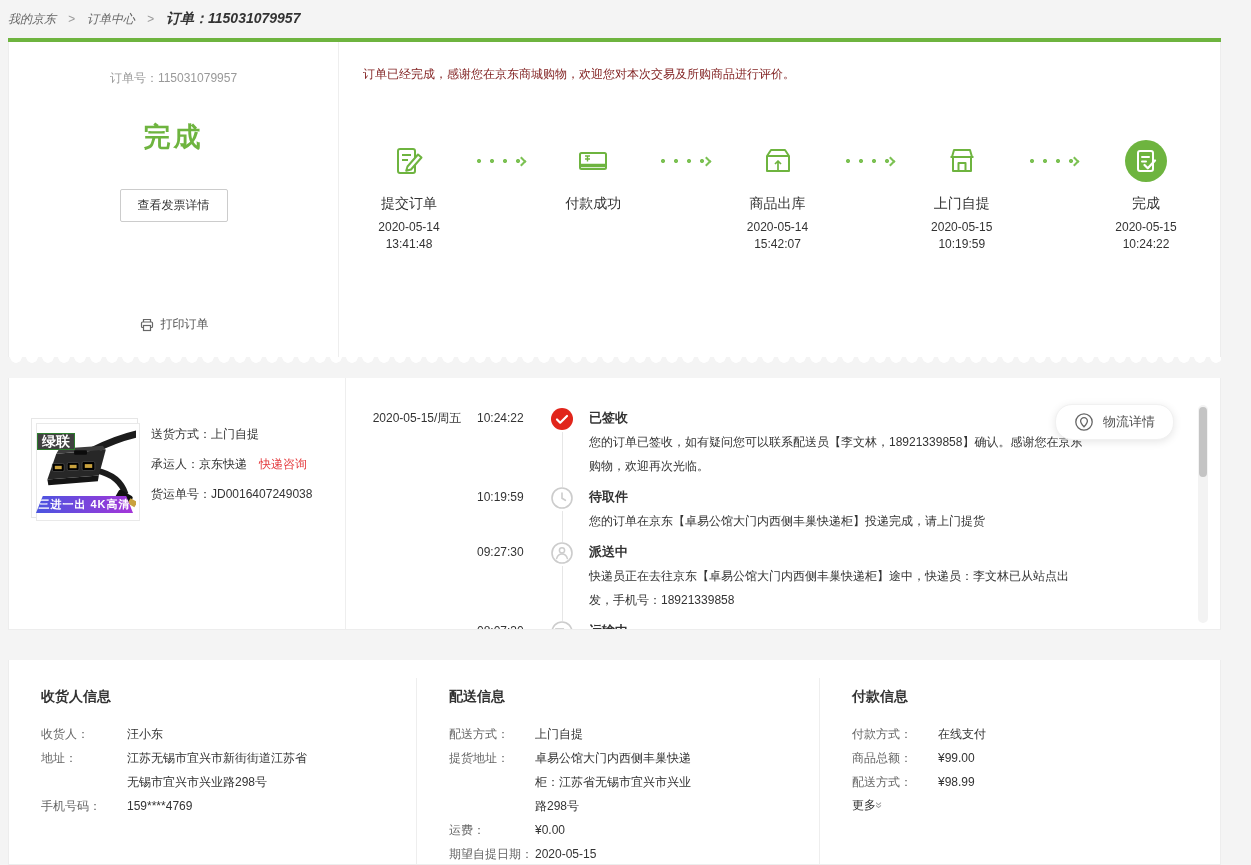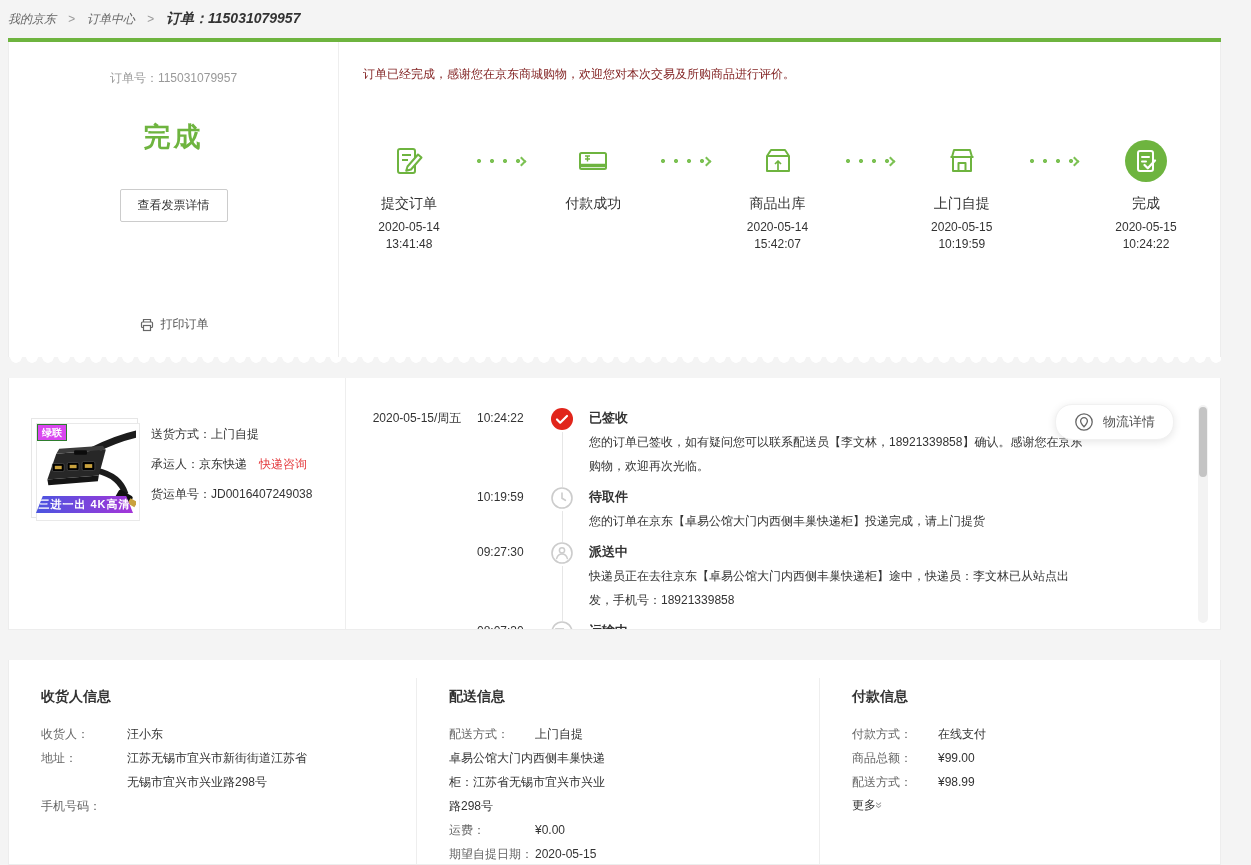--- a/index.html
+++ b/index.html
@@ -47,21 +47,21 @@
     background-image:radial-gradient(circle at 8px 0px,#fff 5.5px,rgba(0,0,0,0) 6px);
     background-size:16px 8px; background-repeat:repeat-x; }
   .gap13 { height:13px; } .gap30 { height:30px; }
 
   
   .panel2 { height:252px; display:flex; position:relative; overflow:hidden; }
   .p2-left { width:337px; border-right:1px solid #eee; flex-shrink:0; display:flex; padding:40px 0 0 22px; }
   .product-thumb { width:107px; height:100px; background:#fff; border:1px solid #e6e6e6; position:relative; flex-shrink:0; }
   .product-thumb .stack { content:''; position:absolute; top:4px; left:4px; width:104px; height:98px; border:1px solid #e9e9e9; background:#fff; z-index:0; }
   .product-thumb svg.device { position:relative; z-index:1; }
-  .p-badge { position:absolute; z-index:2; top:5px; left:5px; background:#d946ef; border:1px solid #2E7D2E; color:#fff; font-size:10px; font-weight:bold; padding:1px 4px; line-height:13px; }
+  .p-badge { position:absolute; z-index:2; top:14px; left:5px; background:#404040; border:1px solid #2E7D2E; color:#fff; font-size:14px; font-weight:bold; padding:1px 4px; line-height:13px; }
   .p-banner { position:absolute; z-index:2; left:4px; right:4px; bottom:4px; height:17px;
     background:linear-gradient(90deg,#4A55E0,#A435D8);
     clip-path:polygon(7% 0,93% 0,100% 100%,0 100%);
     color:#fff; font-size:11px; font-weight:bold; display:flex; align-items:center; justify-content:center; letter-spacing:1px; }
   .p2-info { margin-left:13px; padding-top:8px; color:#333; }
   .p2-info .row { margin-bottom:13px; line-height:17px; }
   .consult-link { color:#E4393C; margin-left:12px; cursor:pointer; }
 
   .p2-right { flex:1; position:relative; padding:30px 120px 0 18px; overflow:hidden; }
   .t-entry { display:grid; grid-template-columns:106px 58px 40px 1fr; column-gap:7px; padding-bottom:9px; }
@@ -351,31 +351,33 @@
           <div class="info-row">
     <div class="info-label">收货人：</div>
     <div class="info-value">汪小东</div>
   </div>
           <div class="info-row">
     <div class="info-label">地址：</div>
     <div class="info-value">江苏无锡市宜兴市新街街道江苏省无锡市宜兴市兴业路298号</div>
   </div>
           <div class="info-row">
     <div class="info-label">手机号码：</div>
+    <div class="info-value">159****4769</div>
   </div>
         </div>
     </div>
     <div class="info-col c2">
       <div class="info-title">配送信息</div>
       <div id="rows-delivery">
           <div class="info-row">
     <div class="info-label">配送方式：</div>
     <div class="info-value">上门自提</div>
   </div>
           <div class="info-row">
+    <div class="info-label">提货地址：</div>
     <div class="info-value">卓易公馆大门内西侧丰巢快递柜：江苏省无锡市宜兴市兴业路298号</div>
   </div>
           <div class="info-row">
     <div class="info-label">运费：</div>
     <div class="info-value">¥0.00</div>
   </div>
           <div class="info-row">
     <div class="info-label">期望自提日期：</div>
     <div class="info-value">2020-05-15</div>
   </div>

